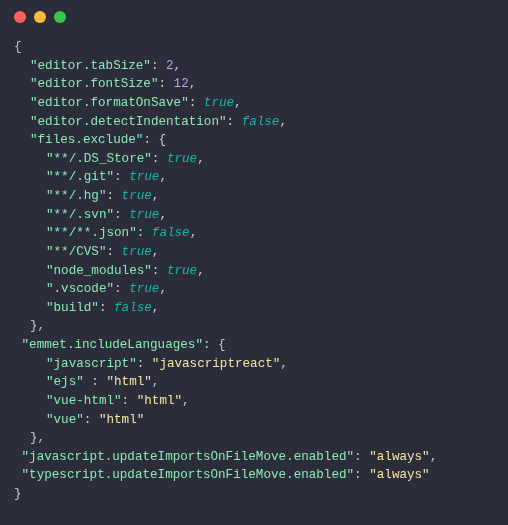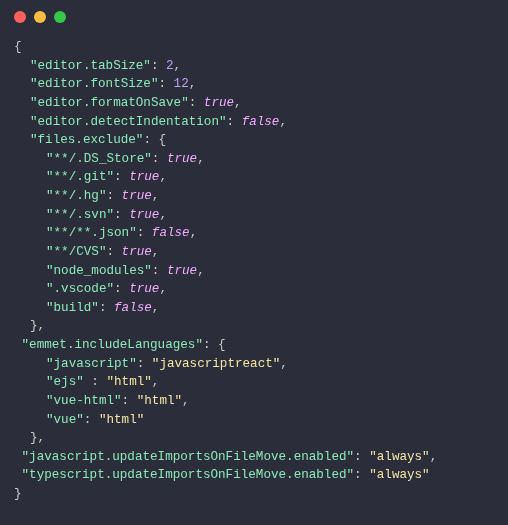--- a/index.html
+++ b/index.html
@@ -34,21 +34,21 @@
     border-radius: 50%;
     display: inline-block;
   }
   .code {
     padding: 4px 14px 14px 14px;
     white-space: pre;
   }
   .p  { color: #c9c9c9; }   
   .k  { color: #8be9b5; }   
   .n  { color: #c29cf5; }   
-  .b  { color: #f0abfc; font-style: italic; } 
+  .b  { color: #14b8a6; font-style: italic; } 
   .s  { color: #f3e6a3; }   
   .line { display: block; }
   .i1 { padding-left: 16px; }
   .i2 { padding-left: 32px; }
 </style>
 </head>
 <body>
 
 <div class="window">
 

